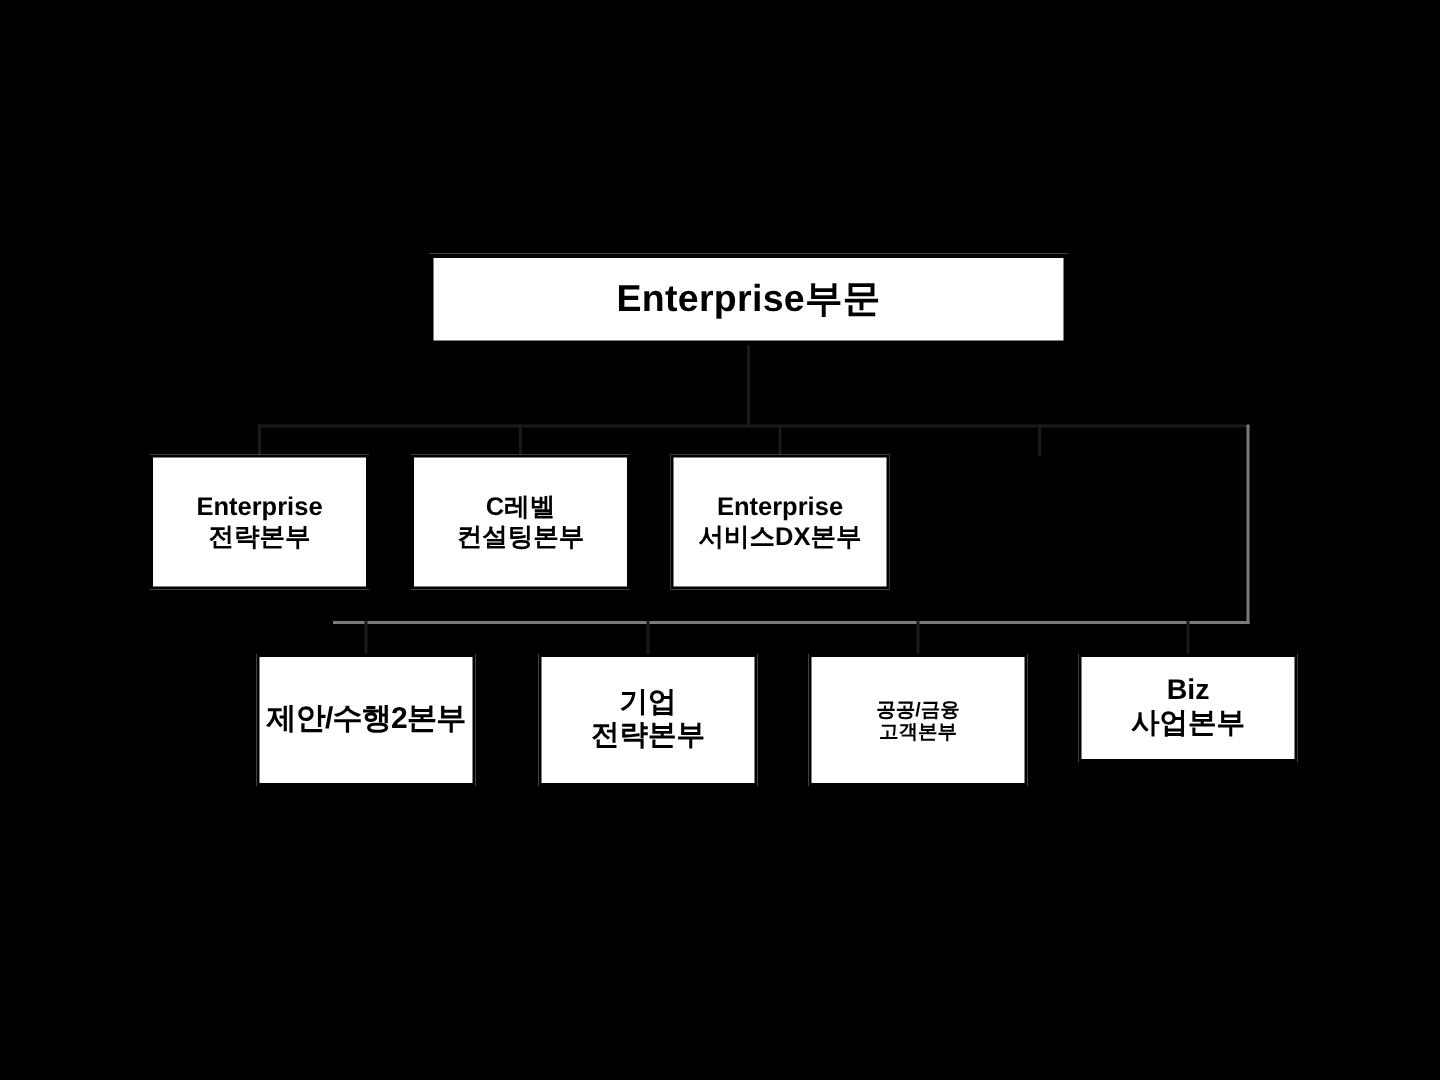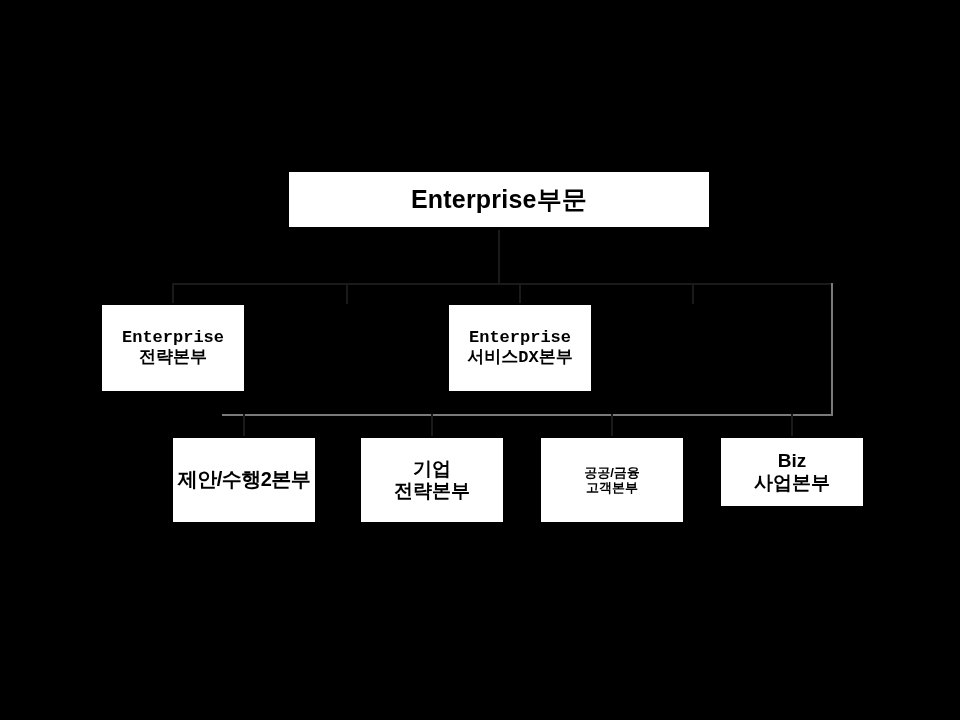--- a/index.html
+++ b/index.html
@@ -32,21 +32,20 @@
     white-space: pre-line;
     z-index: 3;
   }
   .node.root {
     border: 3px solid #000000;
     font-weight: 600;
     letter-spacing: 0.2px;
   }
   .node.lvl2 {
     border: 2.5px solid #000000;
-    font-family: Liberation Mono, monospace;
   }
   .node.lvl3 {
     border: 2.5px solid #000000;
   }
   
   .node.tight {
     letter-spacing: -0.5px;
   }
 
   
@@ -84,20 +83,24 @@
   <div class="conn v thin" style="left:172px; top:283px; height:21px;"></div>
   <div class="conn v thin" style="left:346px; top:283px; height:21px;"></div>
   <div class="conn v thin" style="left:519px; top:283px; height:21px;"></div>
   <div class="conn v thin" style="left:692px; top:283px; height:21px;"></div>
 
   <div class="node lvl2" style="left:100px; top:303px; width:146px; height:90px; font-size:17px;">
     <span>Enterprise
 전략본부</span>
   </div>
 
+  <div class="node lvl2" style="left:274px; top:303px; width:146px; height:90px; font-size:17px;">
+    <span>C레벨
+컨설팅본부</span>
+  </div>
 
   <div class="node lvl2" style="left:447px; top:303px; width:146px; height:90px; font-size:17px;">
     <span>Enterprise
 서비스DX본부</span>
   </div>
 
 
   <div class="conn v grey" style="left:831px; top:283px; height:133px;"></div>
 
   <div class="conn h grey" style="left:222px; top:414px; width:611px;"></div>

